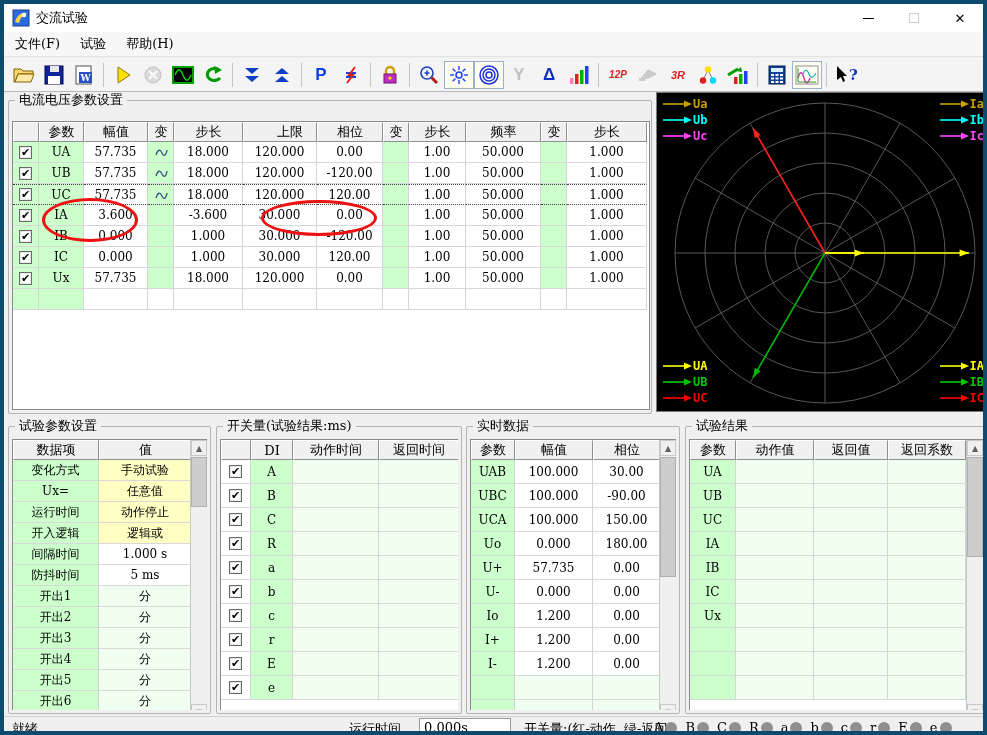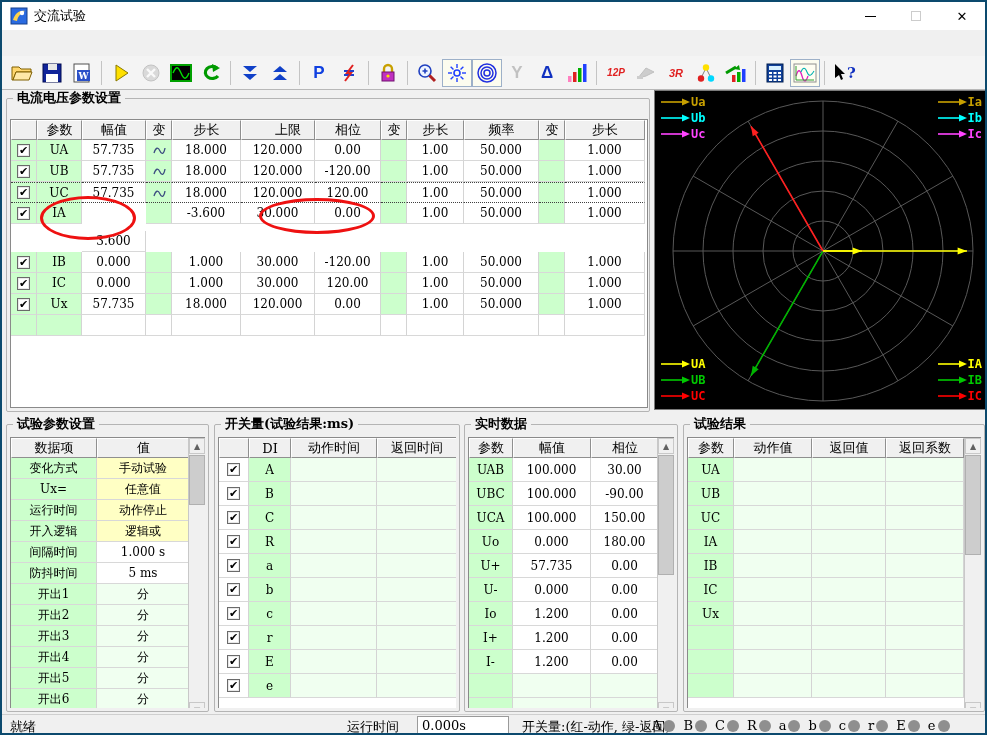--- a/index.html
+++ b/index.html
@@ -1,17 +1,17 @@
 <!DOCTYPE html>
 <html><head>
 <meta charset="utf-8">
 <style>
   html,body{margin:0;padding:0;background:#d8d8d8;}
   *{box-sizing:border-box;}
-  .window{position:relative;width:987px;height:735px;background:#f0f0f0;border:2px solid #0c4a6e;
+  .window{position:relative;width:987px;height:735px;background:#f0f0f0;border:4px solid #0c4a6e;
     font-family:"DejaVu Serif",serif;color:#000;overflow:hidden;}
   
   .titlebar{position:absolute;left:0;top:0;width:100%;height:28px;background:#ffffff;display:flex;align-items:center;}
   .title-icon{width:18px;height:18px;margin:0 6px 0 8px;}
   .title-text{font-size:13px;font-family:"Liberation Sans",sans-serif;}
   .caption-btns{position:absolute;right:0;top:0;height:28px;display:flex;}
   .cap-btn{width:46px;height:28px;display:flex;align-items:center;justify-content:center;font-size:13px;
     font-family:"Liberation Sans",sans-serif;}
   .cap-btn.max{color:#c8c8c8;}
   .max-glyph{width:10px;height:10px;border:1px solid #cccccc;}
@@ -23,21 +23,21 @@
   
   .toolbar{position:absolute;left:0;top:54px;width:100%;height:34px;background:#f4f4f4;display:flex;align-items:center;
     border-bottom:1px solid #b8b8b8;padding-left:5px;}
   .tb-btn{width:30px;height:28px;display:flex;align-items:center;justify-content:center;flex:0 0 auto;border:1px solid transparent;}
   .tb-btn.active{background:#fcfcef;border:1px solid #9db0c8;}
   .tb-btn.disabled{filter:grayscale(1);opacity:.5;}
   .tb-sep{width:1px;height:24px;background:#c4c4c4;margin:0 4px;flex:0 0 auto;}
   .tb-text{font-family:"Liberation Sans",sans-serif;font-weight:bold;}
   
   .groupbox{position:absolute;border:1px solid #b4b4b4;border-radius:2px;}
-  .gb-label{position:absolute;top:-9px;left:6px;background:#f0f0f0;font-size:13px;padding:0 4px;line-height:16px;font-weight:bold;}
+  .gb-label{position:absolute;top:-9px;left:6px;background:#f0f0f0;font-size:13px;padding:0 4px;line-height:16px;}
   .gb-body{position:absolute;left:3px;top:10px;right:3px;bottom:3px;overflow:hidden;}
   
   .gtable{position:absolute;background:#fff;border:1px solid #8a8a8a;overflow:hidden;}
   .tr{display:flex;}
   .th{background:#f0f0f0;border-top:1px solid #fff;border-left:1px solid #fff;border-right:1px solid #8f8f8f;
       border-bottom:1px solid #8f8f8f;font-size:13px;display:flex;align-items:center;justify-content:center;flex:0 0 auto;}
   .td{border-right:1px solid #d4d4d4;border-bottom:1px solid #d8d8d8;font-size:12px;display:flex;align-items:center;
       justify-content:center;flex:0 0 auto;background:#fff;overflow:hidden;}
   .td.green{background:#ccffcc;}
   .td.palegreen{background:#f0fff0;}
@@ -85,20 +85,25 @@
         </div>
       <div class="cap-btn max">
           <span class="max-glyph"></span>
         </div>
       <div class="cap-btn">
           <span>✕</span>
         </div>
     </div>
   </div>
 
+  <div class="menubar" id="menubar">
+      <span class="menu-item">文件(F)</span>
+      <span class="menu-item">试验</span>
+      <span class="menu-item">帮助(H)</span>
+    </div>
 
   <div class="toolbar" id="toolbar">
       <div class="tb-btn">
         <svg width="24" height="20">
           <path d="M2 4 h7 l2 2 h10 v3 H6 L3 17 H2 Z" fill="#ffd76e" stroke="#806000"></path>
           <path d="M6 9 h16 l-3 8 H3 Z" fill="#ffe9a8" stroke="#806000"></path>
         </svg>
       </div>
       <div class="tb-btn">
         <svg width="20" height="20">
@@ -352,21 +357,21 @@
         <div class="td " style="width: 57px; height: 21px;">1.00</div>
         <div class="td " style="width: 75px; height: 21px;">50.000</div>
         <div class="td green" style="width: 26px; height: 21px;"></div>
         <div class="td " style="width: 80px; height: 21px;">1.000</div>
       </div>
       <div class="tr">
         <div class="td green" style="width: 26px; height: 21px;">
           <span class="checkbox">✔</span>
         </div>
         <div class="td green" style="width: 45px; height: 21px;">IA</div>
-        <div class="td " style="width: 64px; height: 21px; margin-top: 28px;">3.600</div>
+        <div class="td " style="width: 64px; height: 21px;">3.600</div>
         <div class="td green" style="width: 26px; height: 21px;"></div>
         <div class="td " style="width: 69px; height: 21px;">-3.600</div>
         <div class="td " style="width: 74px; height: 21px;">30.000</div>
         <div class="td " style="width: 66px; height: 21px;">0.00</div>
         <div class="td green" style="width: 26px; height: 21px;"></div>
         <div class="td " style="width: 57px; height: 21px;">1.00</div>
         <div class="td " style="width: 75px; height: 21px;">50.000</div>
         <div class="td green" style="width: 26px; height: 21px;"></div>
         <div class="td " style="width: 80px; height: 21px;">1.000</div>
       </div>

